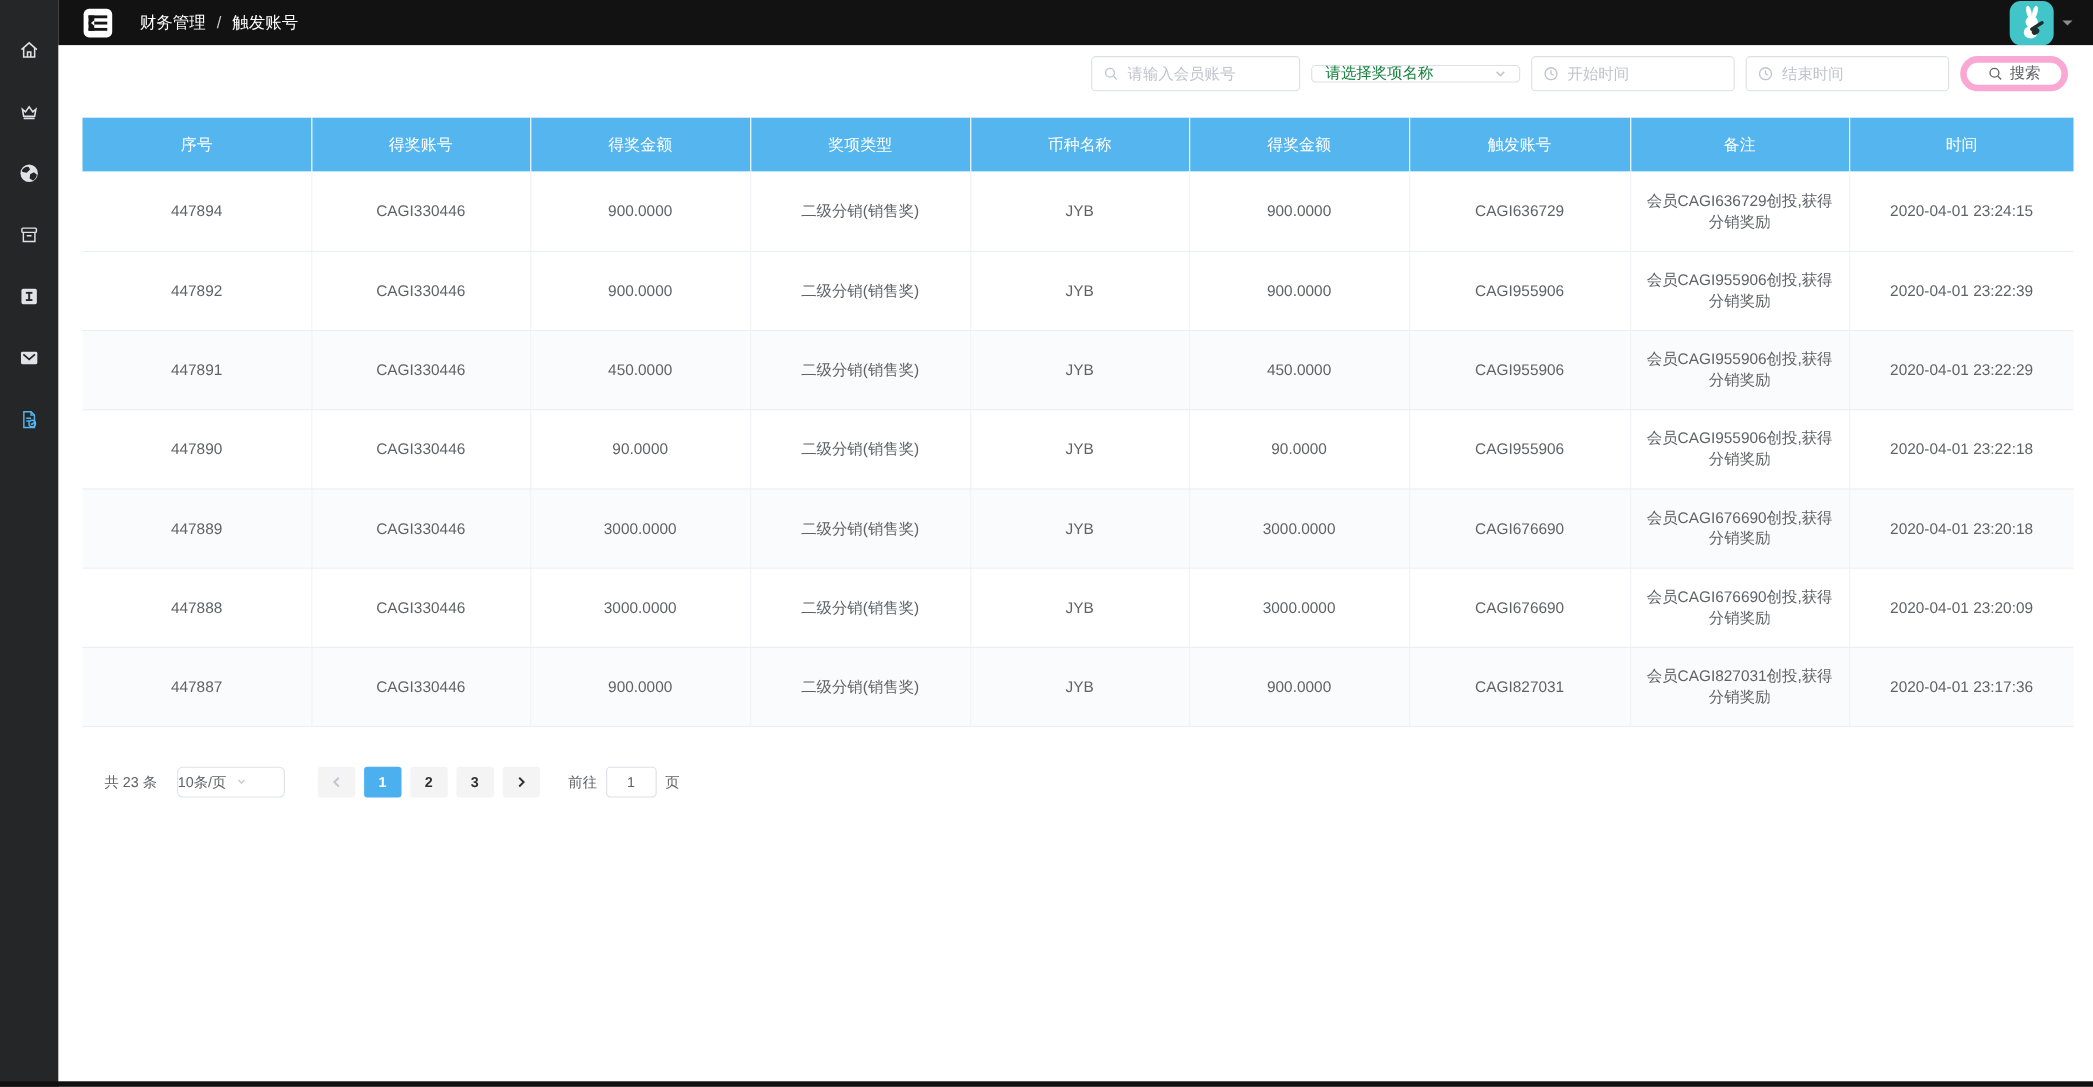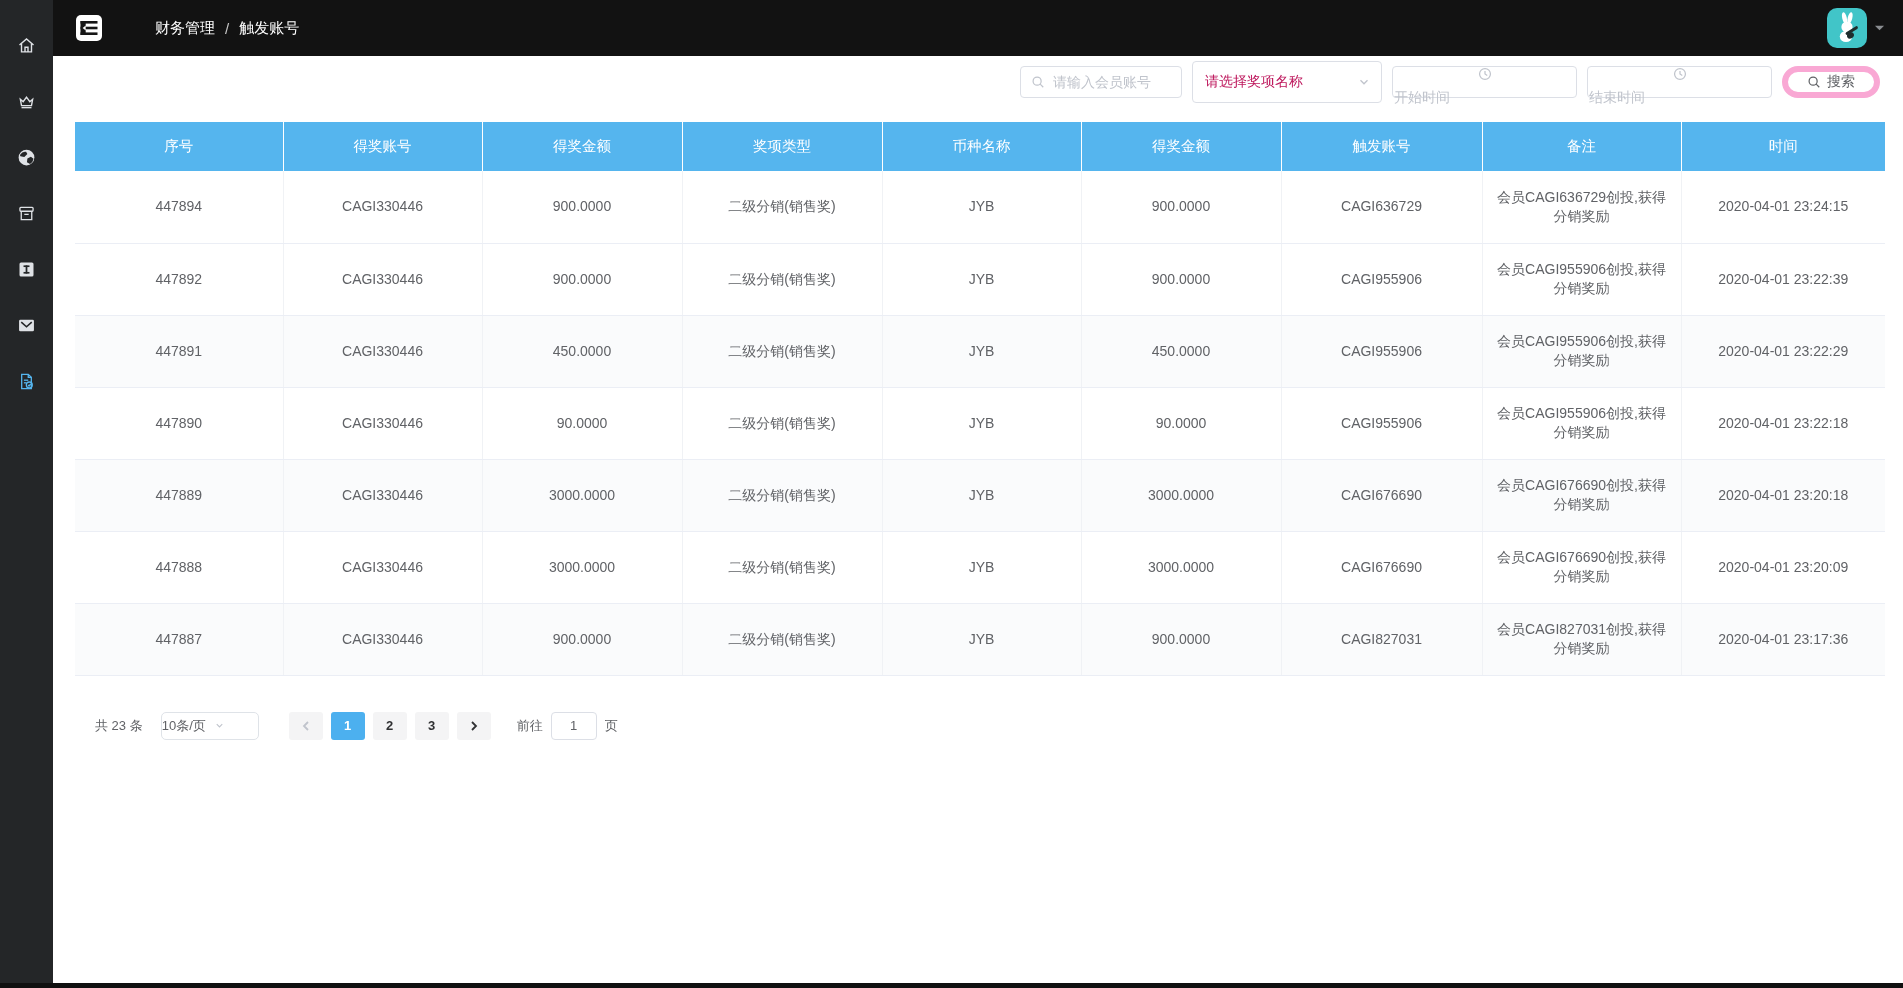--- a/index.html
+++ b/index.html
@@ -10,41 +10,41 @@
   
   .sidebar { width:53px; height:988px; background:#242628; flex:none;
     display:flex; flex-direction:column; align-items:center; padding-top:17px; }
   .side-item { width:53px; height:56px; display:flex; align-items:center; justify-content:center;
     cursor:pointer; color:#dfe2e6; }
   .side-item.active { color:#55b5ee; }
   .side-item svg { width:21px; height:21px; display:block; }
 
   
   .main { flex:1; display:flex; flex-direction:column; height:988px; }
-  .topbar { height:56px; background:#121212; display:flex; align-items:center; padding:0 18px 0 22px; flex:none;gap:28px; }
+  .topbar { height:41px; background:#121212; display:flex; align-items:center; padding:0 18px 0 22px; flex:none; }
   .hamburger { width:28px; height:28px; cursor:pointer; flex:none; }
   .breadcrumb { margin-left:24px; color:#ffffff; font-size:15px; display:flex; align-items:center; gap:10px; }
   .breadcrumb .sep { color:#c7c7c7; }
   .topbar-right { margin-left:auto; display:flex; align-items:center; gap:7px; }
   .avatar { width:40px; height:40px; border-radius:10px; background:#41c5c8; cursor:pointer;
     display:flex; align-items:center; justify-content:center; }
   .caret-down { width:11px; height:8px; color:#8a8d91; cursor:pointer; }
 
   
   .filters { margin-top:10px; height:32px; display:flex; justify-content:flex-end; align-items:center;
     gap:10px; padding-right:23px; flex:none; }
   .f-input { height:32px; border:1px solid #dcdfe6; border-radius:4px; background:#fff;
     display:flex; align-items:center; padding:0 10px; gap:8px; color:#c0c4cc; font-size:14px; }
   .f-input input { border:none; outline:none; flex:1; font-size:14px; color:#606266; min-width:0;
     font-family:inherit; background:transparent; }
   .f-input input::placeholder { color:#c0c4cc; }
-  .f-input.w1 { width:162px; }
-  .f-input.w2 { width:185px;flex-direction:column; }
-  .f-select { width:190px; height:42px; border:1px solid #dcdfe6; border-radius:4px; background:#fff;
-    display:flex; align-items:center; padding:0 10px 0 12px; font-size:14px; color:#be185d; cursor:pointer; }
+  .f-input.w1 { width:190px; }
+  .f-input.w2 { width:185px; }
+  .f-select { width:190px; height:16px; border:1px solid #dcdfe6; border-radius:4px; background:#fff;
+    display:flex; align-items:center; padding:0 10px 0 12px; font-size:14px; color:#15803d; cursor:pointer; }
   .f-select .sel-text { flex:1; }
   .icon-14 { width:14px; height:14px; flex:none; }
   .search-btn { height:32px; padding:0 19px; border:6px solid #f9a8d4; border-radius:16px; background:#fff;
     display:flex; align-items:center; gap:6px; font-size:14px; color:#606266; cursor:pointer; font-family:inherit; }
 
   
   .table-wrap { margin:24px 18px 0 22px; flex:none; }
   table { width:1810px; border-collapse:collapse; table-layout:fixed; }
   thead th { background:#55b5ee; color:#ffffff; font-weight:400; font-size:14.5px; height:49px;
     border-right:1px solid #ffffff; }

